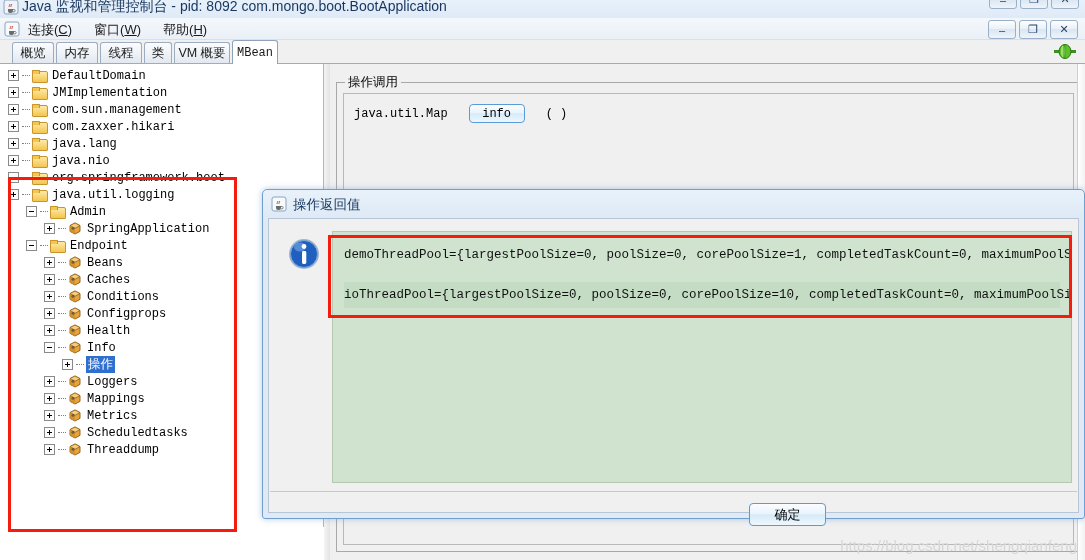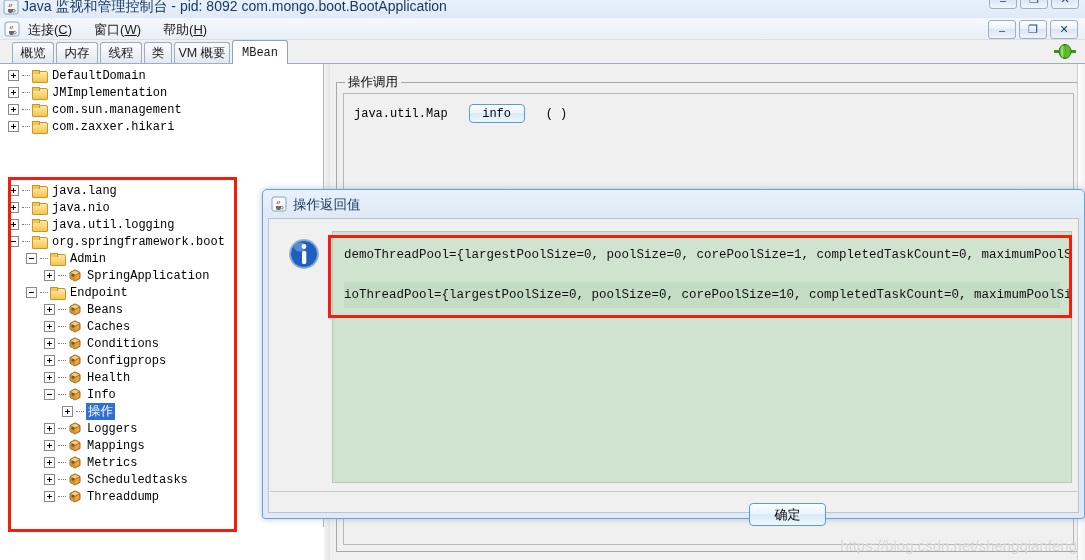--- a/index.html
+++ b/index.html
@@ -286,21 +286,21 @@
         <div class="win-btn">✕</div>
       </div>
     </div>
 
     <div class="tabstrip">
       <div class="tab" style="left:4px;width:42px;">概览</div>
       <div class="tab" style="left:48px;width:42px;">内存</div>
       <div class="tab" style="left:92px;width:42px;">线程</div>
       <div class="tab" style="left:136px;width:28px;">类</div>
       <div class="tab" style="left:166px;width:56px;">VM 概要</div>
-      <div class="tab active" style="left:224px;width:56px;">MBean</div>
+      <div class="tab active" style="left:224px;width:46px;">MBean</div>
     </div>
     <div class="tab-underline"></div>
 
     <span class="plug-icon">
       <svg width="26" height="15" viewBox="0 0 26 15">
         <rect x="2" y="6" width="6" height="3" fill="#3f8f20"></rect>
         <rect x="18" y="6" width="6" height="3" fill="#3f8f20"></rect>
         <ellipse cx="13" cy="7.5" rx="6" ry="7" fill="#5cc02a" stroke="#2e7312"></ellipse>
         <ellipse cx="11" cy="7.5" rx="2" ry="6" fill="#a8e87c" opacity="0.8"></ellipse>
         <rect x="11" y="0.5" width="2.5" height="14" fill="#2e7312" opacity="0.35"></rect>
@@ -328,43 +328,43 @@
               <span class="dots"></span>
               <span class="folder"></span>
               <span class="tlabel">com.sun.management</span>
             </div>
             <div class="tnode" style="padding-left: 6px;">
               <span class="toggle plus"></span>
               <span class="dots"></span>
               <span class="folder"></span>
               <span class="tlabel">com.zaxxer.hikari</span>
             </div>
-            <div class="tnode" style="padding-left: 6px; margin-top: 47px;">
+            <div class="tnode" style="padding-left: 6px;">
               <span class="toggle plus"></span>
               <span class="dots"></span>
               <span class="folder"></span>
               <span class="tlabel">java.lang</span>
             </div>
             <div class="tnode" style="padding-left: 6px;">
               <span class="toggle plus"></span>
               <span class="dots"></span>
               <span class="folder"></span>
               <span class="tlabel">java.nio</span>
             </div>
             <div class="tnode" style="padding-left: 6px;">
+              <span class="toggle"></span>
+              <span class="dots"></span>
+              <span class="folder"></span>
+              <span class="tlabel">org.springframework.boot</span>
+            </div>
+            <div class="tnode" style="padding-left: 6px;">
               <span class="toggle plus"></span>
               <span class="dots"></span>
               <span class="folder"></span>
               <span class="tlabel">java.util.logging</span>
-            </div>
-            <div class="tnode" style="padding-left: 6px;">
-              <span class="toggle"></span>
-              <span class="dots"></span>
-              <span class="folder"></span>
-              <span class="tlabel">org.springframework.boot</span>
             </div>
             <div class="tnode" style="padding-left: 24px;">
               <span class="toggle"></span>
               <span class="dots"></span>
               <span class="folder"></span>
               <span class="tlabel">Admin</span>
             </div>
             <div class="tnode" style="padding-left: 42px;">
               <span class="toggle plus"></span>
               <span class="dots"></span>

